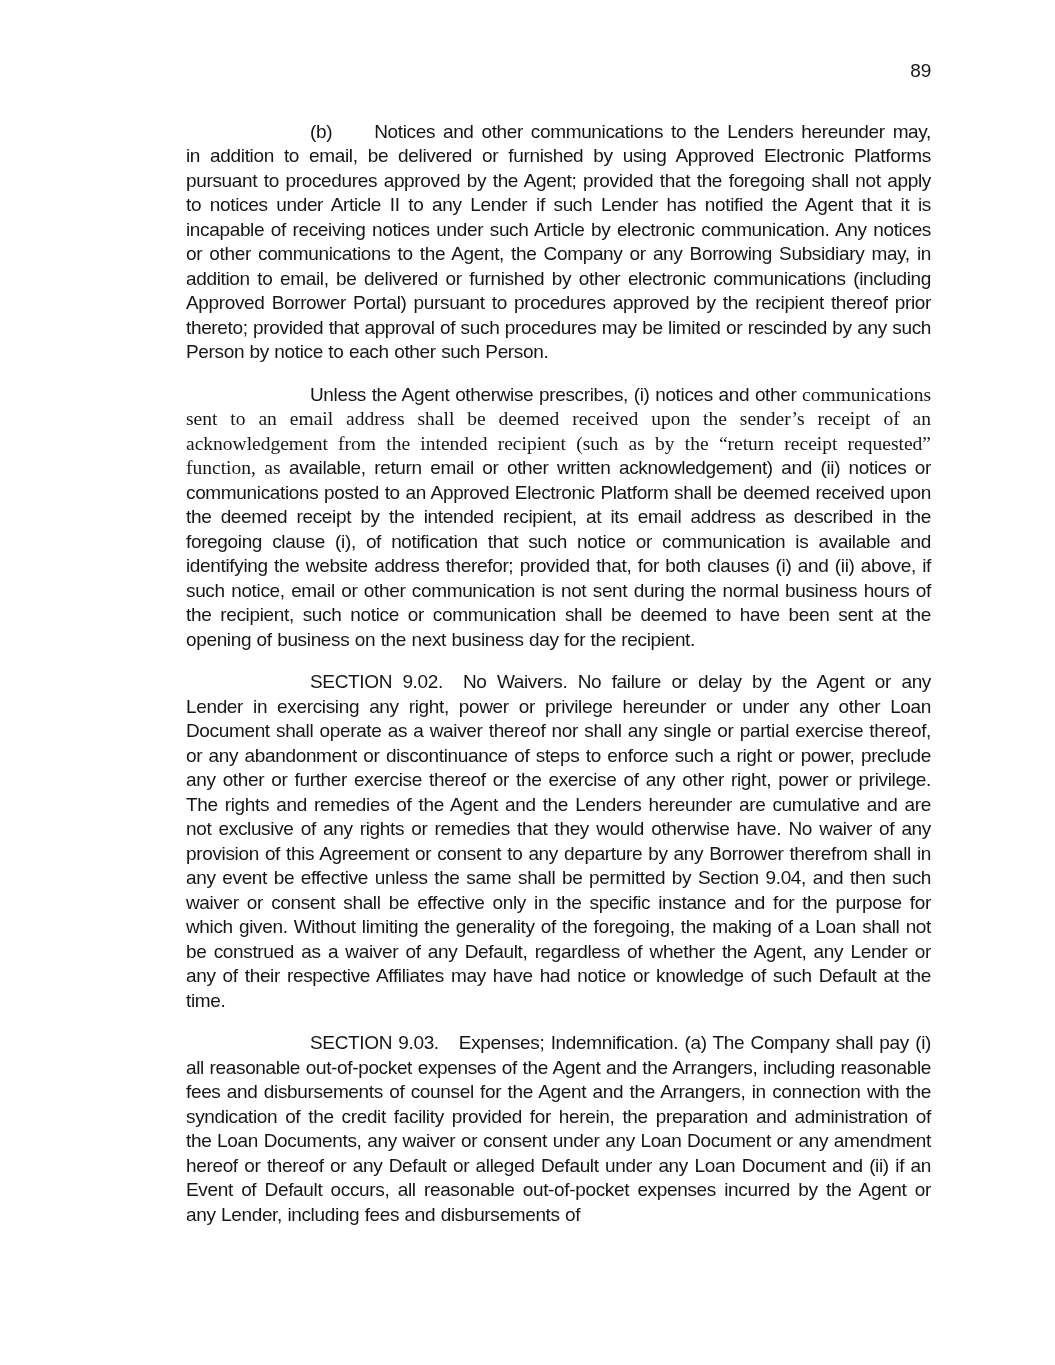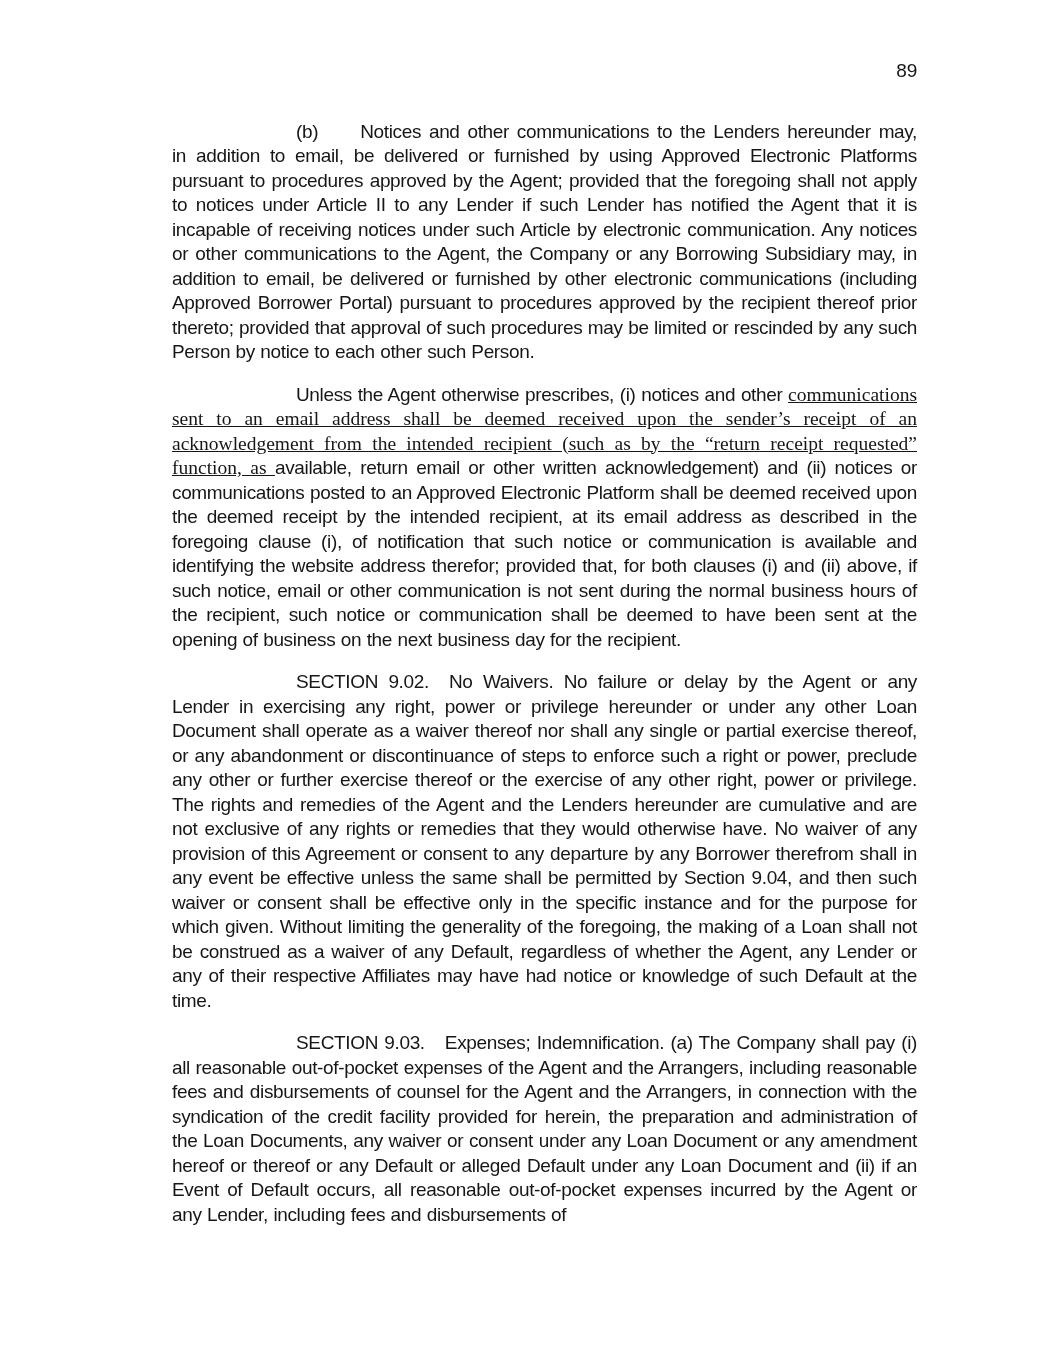--- a/index.html
+++ b/index.html
@@ -7,21 +7,21 @@
     position: relative;
     width: 1055px;
     height: 1365px;
     background: #ffffff;
     font-family: "Liberation Sans", sans-serif;
     color: #161616;
     overflow: hidden;
   }
   .content {
     position: absolute;
-    left: 172px;
+    left: 186px;
     top: 0;
     width: 745px;
   }
   .page-number {
     padding-top: 59px;
     margin-bottom: 36px;
     text-align: right;
     font-size: 19px;
     line-height: 24.5px;
     letter-spacing: -0.2px;
@@ -39,21 +39,20 @@
   .tab-wide { width: 42px; }
   .tab-mid { width: 20px; }
   .u {
     text-underline-offset: 3px;
     text-decoration-thickness: 1.5px;
   }
   .serif {
     font-family: "Liberation Serif", serif;
     font-size: 19.5px;
     letter-spacing: 0;
-    text-decoration: underline;
   }
 </style>
 </head>
 <body>
 
 <div class="page">
   <div class="content">
 
     <div class="page-number">89</div>
 

